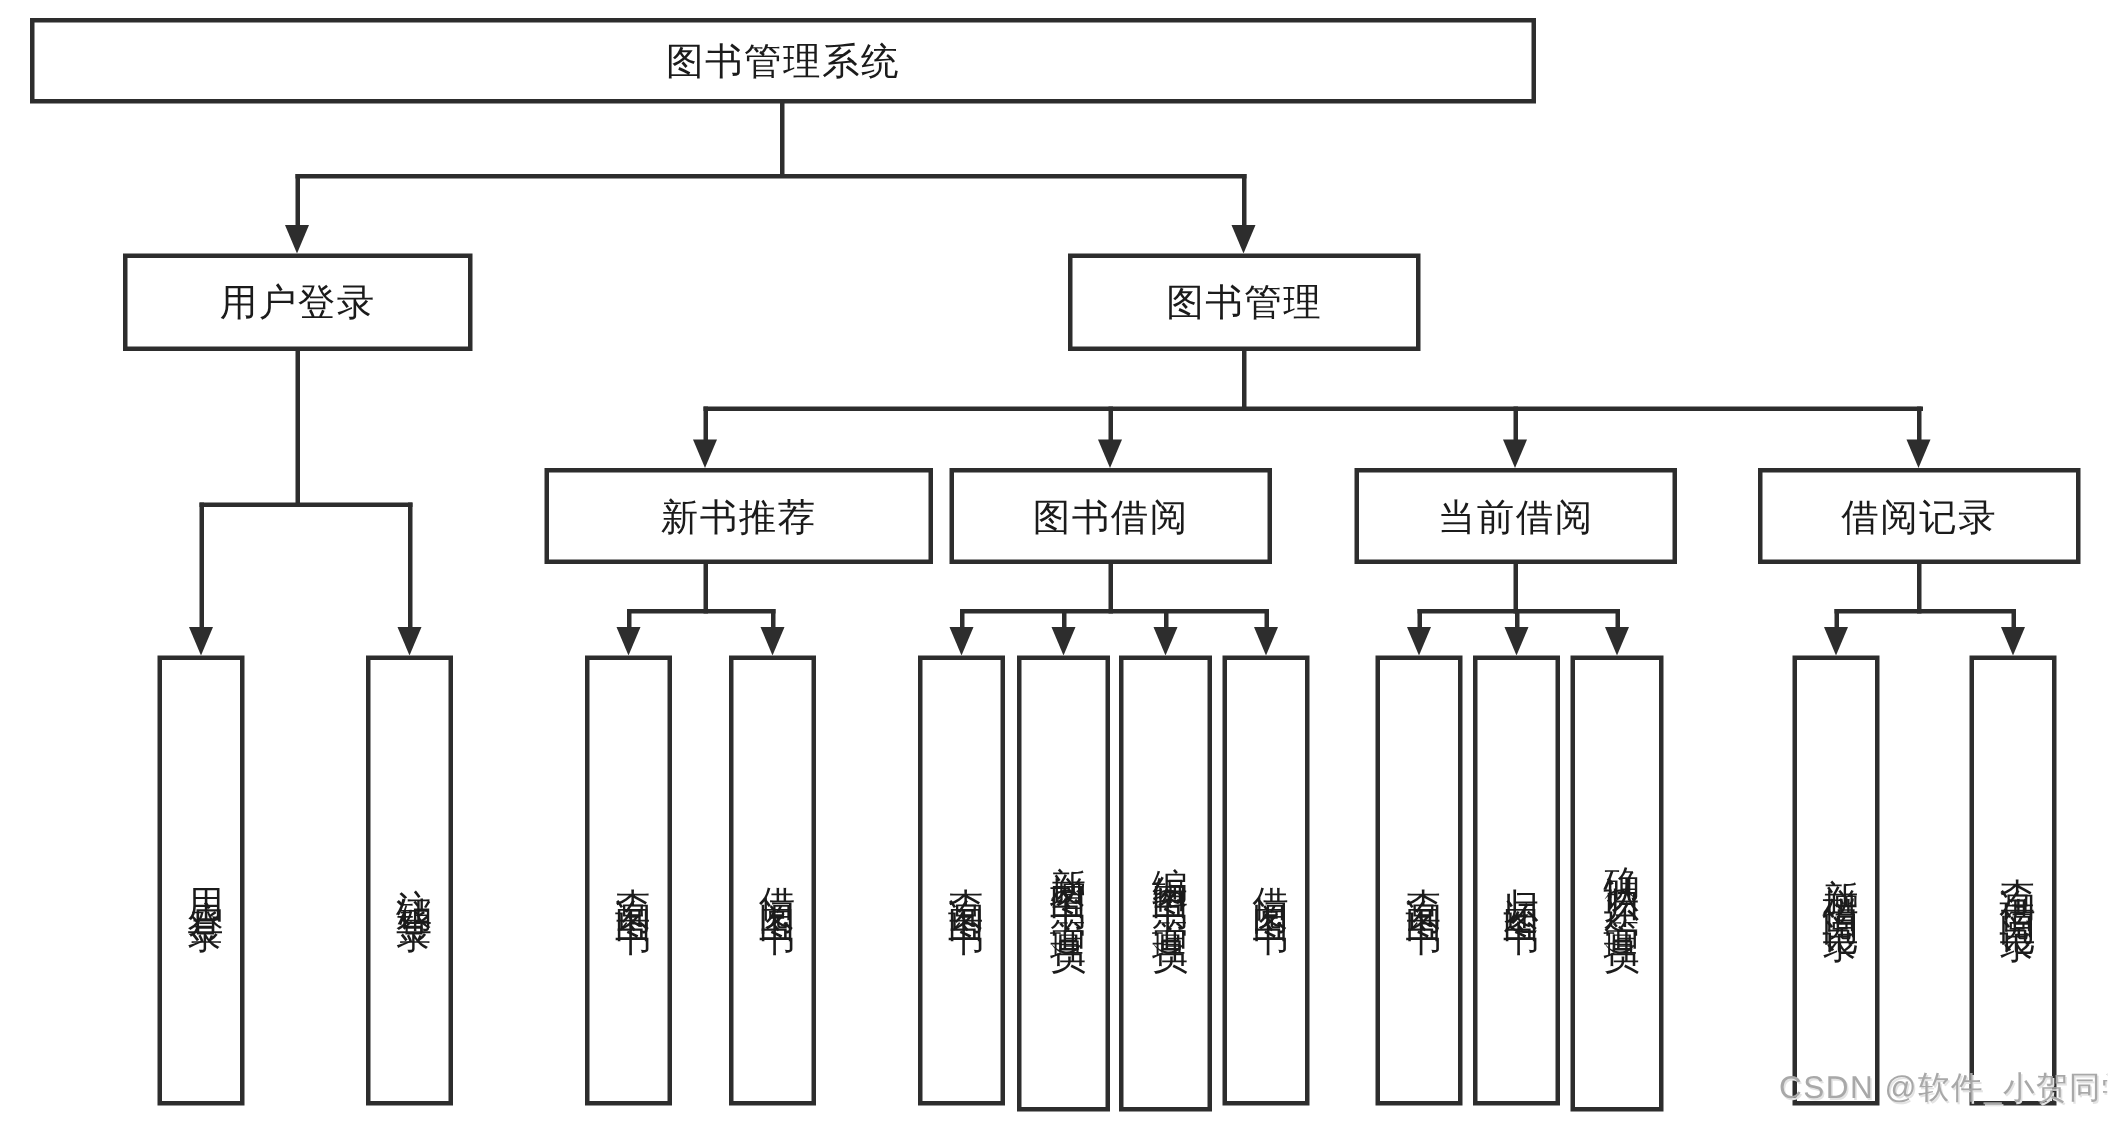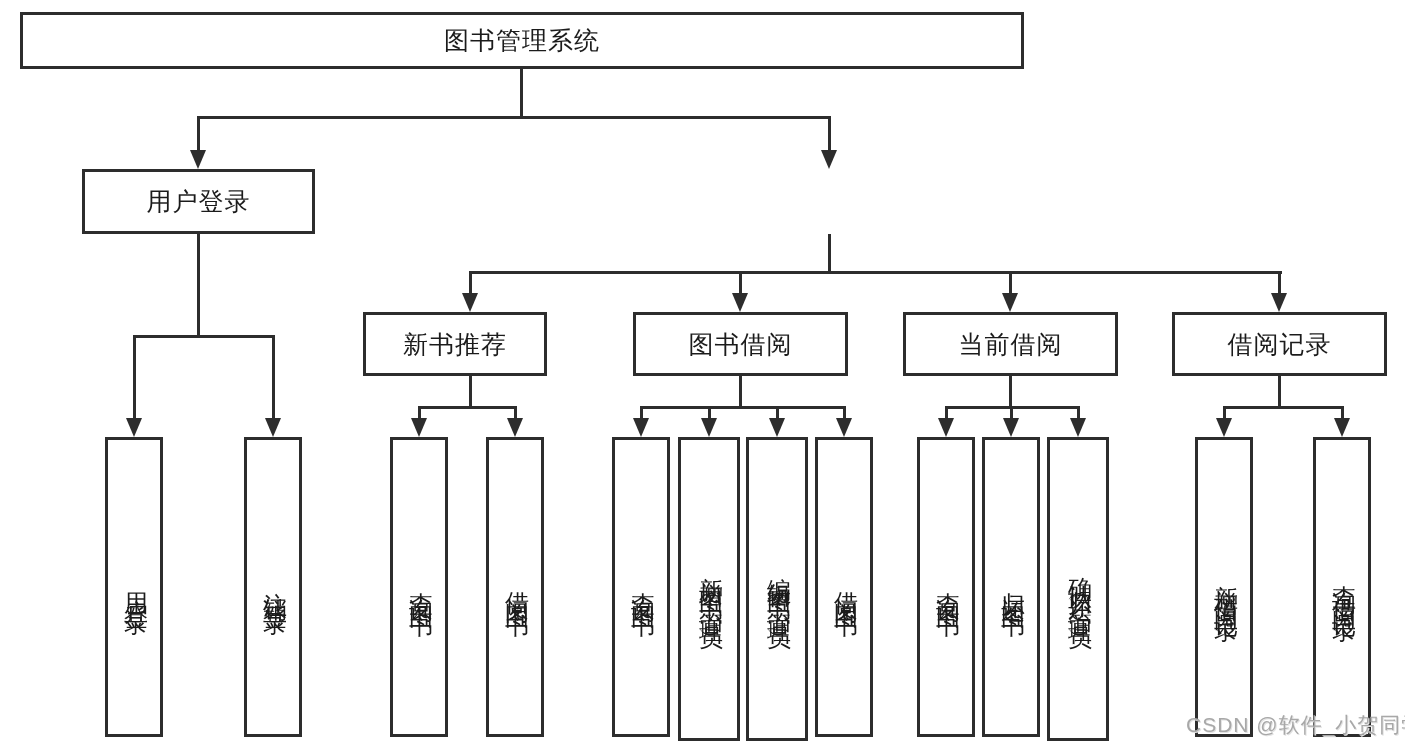--- a/index.html
+++ b/index.html
@@ -54,40 +54,41 @@
   <div class="box" style="left:20px;top:12px;width:1004px;height:57px;">图书管理系统</div>
 
   <div class="line" style="left:520px;top:67px;width:3px;height:51px;"></div>
   <div class="line" style="left:197px;top:116px;width:634px;height:3px;"></div>
   <div class="line" style="left:197px;top:116px;width:3px;height:36px;"></div>
   <div class="arrowhead" style="left:190px;top:150px;"></div>
   <div class="line" style="left:828px;top:116px;width:3px;height:36px;"></div>
   <div class="arrowhead" style="left:821px;top:150px;"></div>
 
   <div class="box" style="left:82px;top:169px;width:233px;height:65px;">用户登录</div>
+  <div class="box" style="left:712px;top:169px;width:235px;height:65px;">图书管理</div>
 
   <div class="line" style="left:197px;top:234px;width:3px;height:103px;"></div>
   <div class="line" style="left:133px;top:335px;width:142px;height:3px;"></div>
   <div class="line" style="left:133px;top:335px;width:3px;height:84px;"></div>
   <div class="arrowhead" style="left:126px;top:418px;"></div>
   <div class="line" style="left:272px;top:335px;width:3px;height:84px;"></div>
   <div class="arrowhead" style="left:265px;top:418px;"></div>
 
   <div class="line" style="left:828px;top:234px;width:3px;height:40px;"></div>
   <div class="line" style="left:469px;top:271px;width:813px;height:3px;"></div>
   <div class="line" style="left:469px;top:271px;width:3px;height:24px;"></div>
   <div class="arrowhead" style="left:462px;top:293px;"></div>
   <div class="line" style="left:739px;top:271px;width:3px;height:24px;"></div>
   <div class="arrowhead" style="left:732px;top:293px;"></div>
   <div class="line" style="left:1009px;top:271px;width:3px;height:24px;"></div>
   <div class="arrowhead" style="left:1002px;top:293px;"></div>
   <div class="line" style="left:1278px;top:271px;width:3px;height:24px;"></div>
   <div class="arrowhead" style="left:1271px;top:293px;"></div>
 
-  <div class="box" style="left:363px;top:312px;width:184px;height:64px;">新书推荐</div>
+  <div class="box" style="left:363px;top:312px;width:259px;height:64px;">新书推荐</div>
   <div class="box" style="left:903px;top:312px;width:215px;height:64px;">当前借阅</div>
   <div class="box" style="left:633px;top:312px;width:215px;height:64px;">图书借阅</div>
   <div class="box" style="left:1172px;top:312px;width:215px;height:64px;">借阅记录</div>
 
   <div class="line" style="left:469px;top:376px;width:3px;height:33px;"></div>
   <div class="line" style="left:418px;top:406px;width:99px;height:3px;"></div>
   <div class="line" style="left:418px;top:406px;width:3px;height:14px;"></div>
   <div class="arrowhead" style="left:411px;top:418px;"></div>
   <div class="line" style="left:514px;top:406px;width:3px;height:14px;"></div>
   <div class="arrowhead" style="left:507px;top:418px;"></div>

